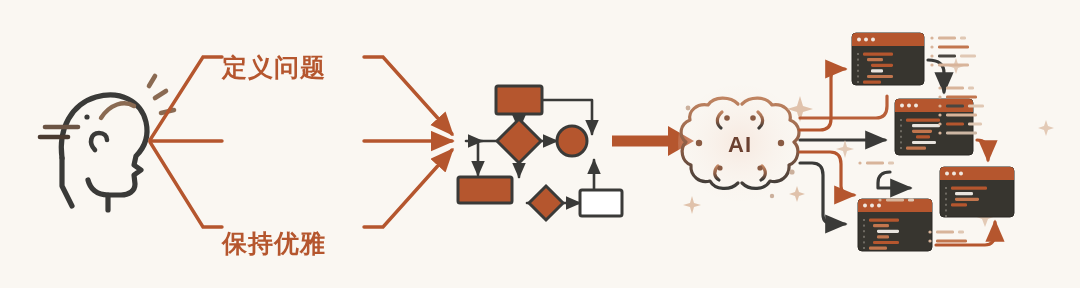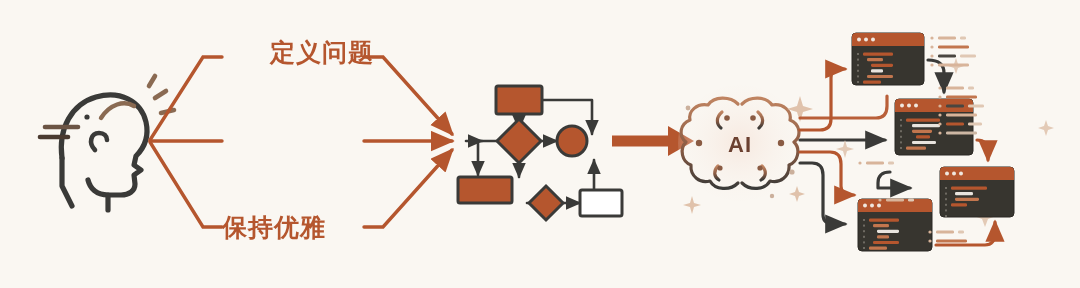--- a/index.html
+++ b/index.html
@@ -14,23 +14,23 @@
   svg.layer{position:absolute;top:0;left:0;width:1080px;height:288px;display:block;}
   .lbl{
     position:absolute;
     color:#b5562e;
     font-size:25px;
     font-weight:700;
     letter-spacing:1px;
     white-space:nowrap;
     font-family:"Liberation Sans","DejaVu Sans",sans-serif;
   }
-  #label0{left:222px;top:36px;margin-left:48px;}
+  #label0{left:222px;top:51px;}
   #label1{left:222px;top:126px;}
-  #label2{left:222px;top:211px;}
+  #label2{left:222px;top:227px;}
   .ai-text{
     font-size:22px;font-weight:700;fill:#6b4030;
     font-family:"Liberation Sans","DejaVu Sans",sans-serif;
     letter-spacing:1px;
   }
 </style>
 </head>
 <body>
 
 <div id="stage">

